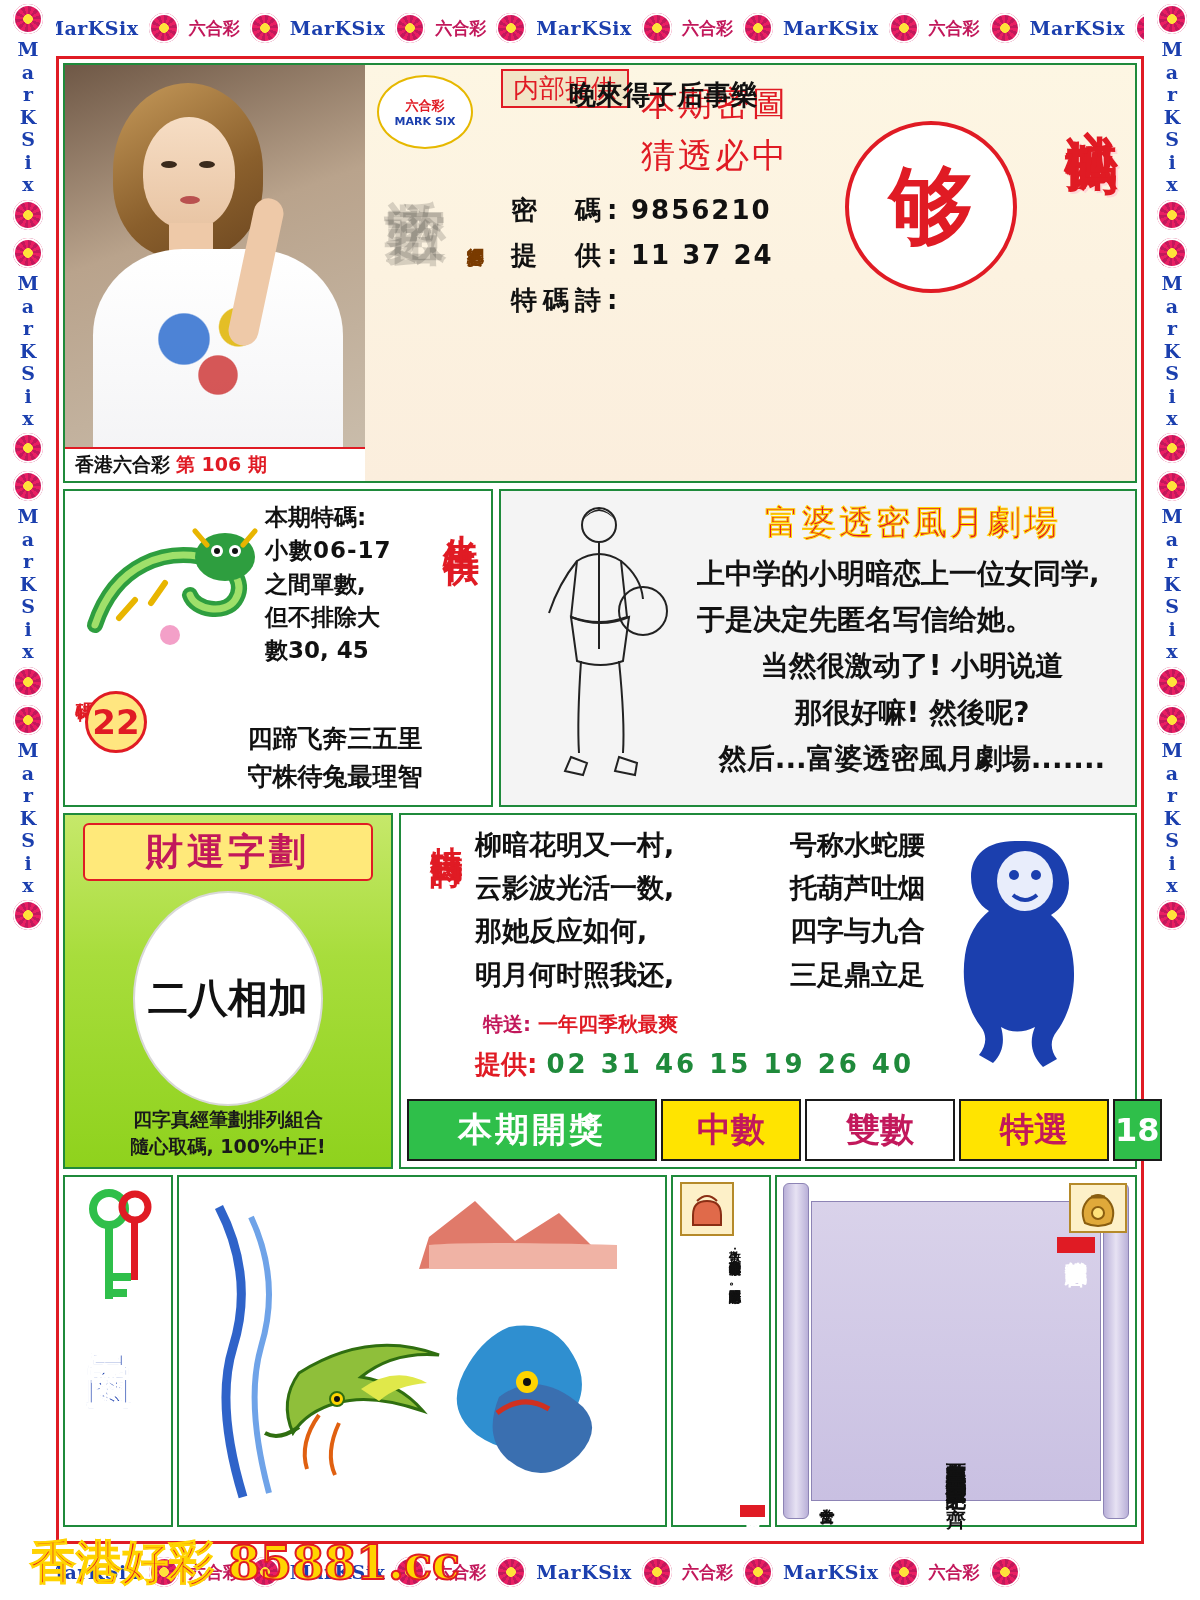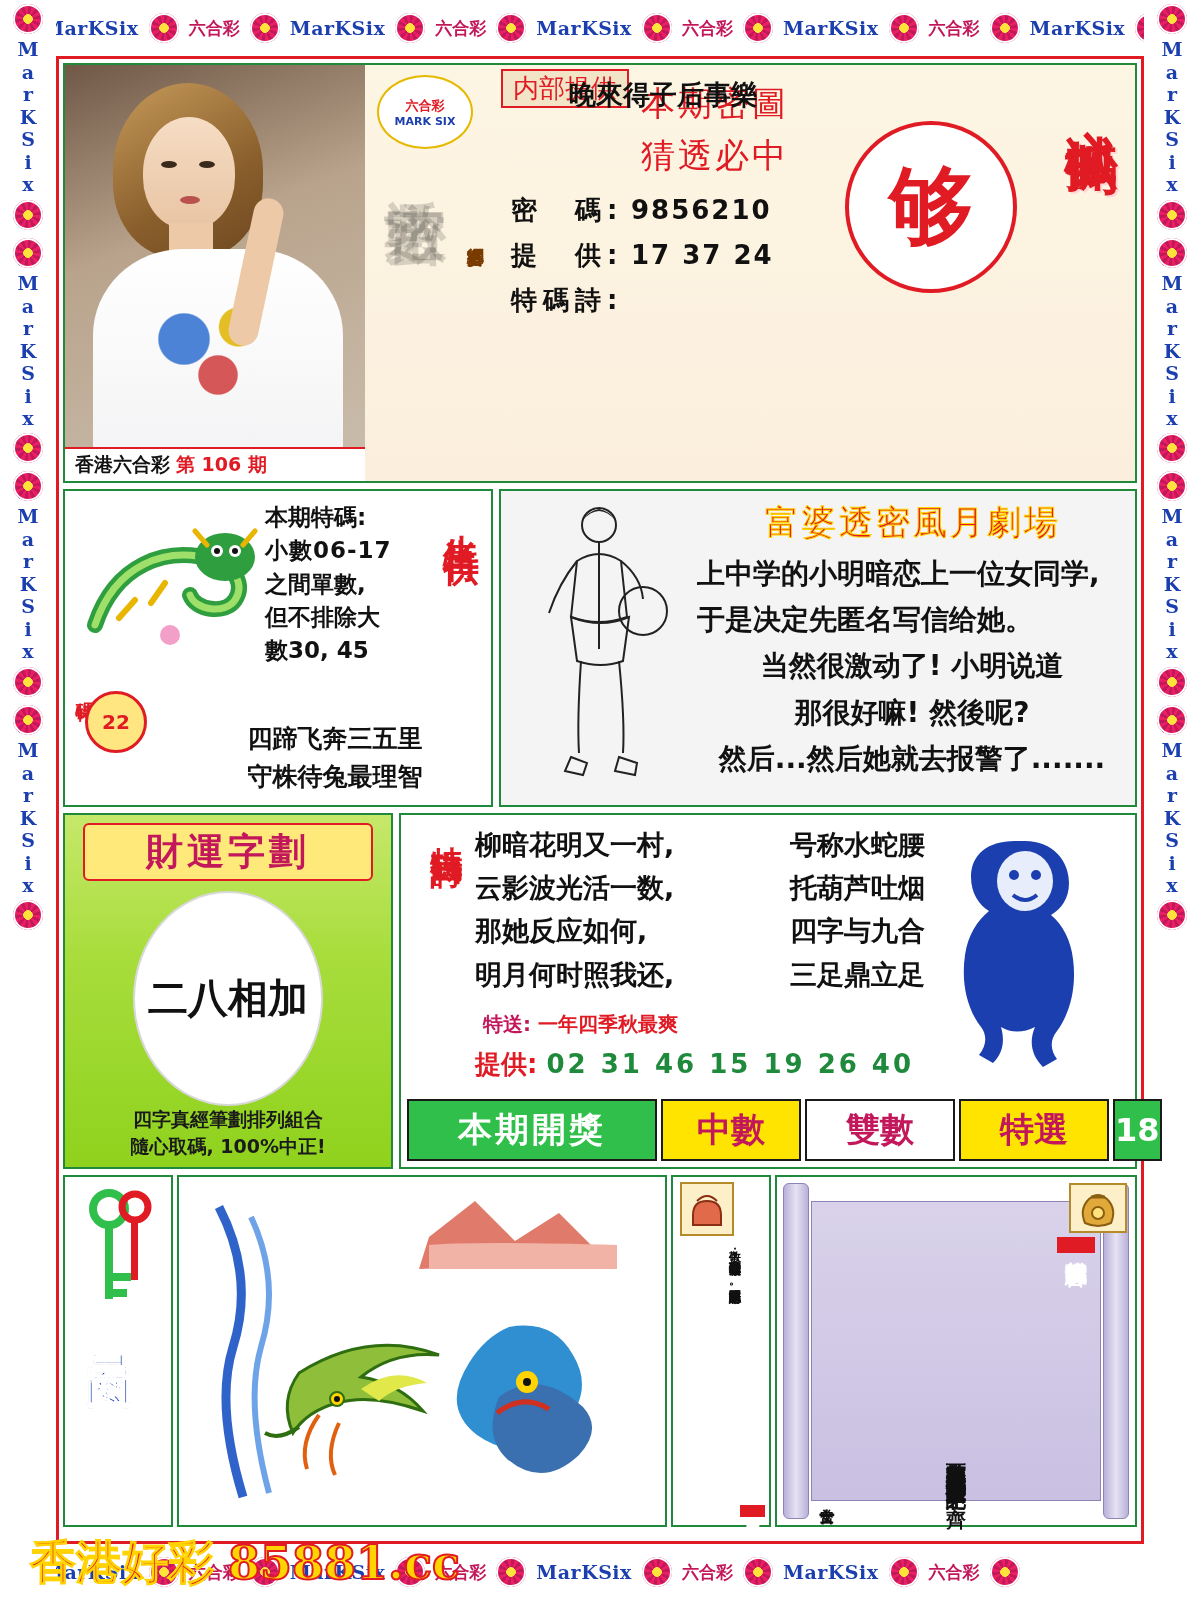--- a/index.html
+++ b/index.html
@@ -187,21 +187,21 @@
   .sec2 { display:flex; gap:6px; margin-top:6px; height:318px; }
   .panel { border:2px solid #1f8a3b; background:#fff; position:relative; }
   .sec2-left { flex:0 0 430px; background:#fff; }
   .dragon {
     position:absolute; left:10px; top:14px; width:190px; height:170px;
   }
   .tm-circle {
     position:absolute; left:20px; bottom:52px; width:62px; height:62px; border-radius:50%;
     border:3px solid #e01b24; background:#ffe680;
     display:flex; align-items:center; justify-content:center;
-    font-size:20px; font-weight:bold; color:#e01b24;
+    font-size:34px; font-weight:bold; color:#e01b24;
   }
   .tm-label {
     position:absolute; left:8px; bottom:118px;
     writing-mode:vertical-rl; text-orientation:upright;
     color:#e01b24; font-weight:bold; font-size:19px;
   }
   .sec2-left .txt {
     position:absolute; left:200px; top:10px; width:220px;
     color:#111; font-size:23px; font-weight:bold; line-height:1.45;
   }
@@ -493,21 +493,21 @@
           <div class="l2">猜透必中</div>
         </div>
 
         <div class="kv">
           <div class="row">
             <span class="k">密　碼:</span>
             <span class="v num">9856210</span>
           </div>
           <div class="row">
             <span class="k">提　供:</span>
-            <span class="v num">17  37  24</span>
+            <span class="v num">11  37  24</span>
           </div>
           <div class="row">
             <span class="k">特碼詩:</span>
             <span class="v poem">晚來得子后事樂</span>
           </div>
         </div>
 
         <div class="stamp">
           <span>够</span>
         </div>
@@ -564,21 +564,21 @@
           <path d="M66,162 q-4,60 -2,92 M104,162 q6,60 4,92" fill="none" stroke="#222" stroke-width="2"></path>
           <path d="M56,258 l16,6 l-4,12 l-18,-4z M104,258 l18,6 l-2,12 l-20,-4z" fill="none" stroke="#222" stroke-width="2"></path>
         </svg>
 
         <div class="drama-title">富婆透密風月劇場</div>
         <div class="drama-body">
           <div>上中学的小明暗恋上一位女同学,</div>
           <div>于是决定先匿名写信给她。</div>
           <div class="c">当然很激动了!  小明说道</div>
           <div class="c">那很好嘛!  然後呢?</div>
-          <div class="c">然后...然后她就去报警了.......</div>
+          <div class="c">然后...富婆透密風月劇場.......</div>
         </div>
       </div>
     </div>
 
     <div class="sec3">
 
       <div class="sec3-left">
         <div class="cy-title">財運字劃</div>
         <div class="egg">
           <span>二八相加</span>

